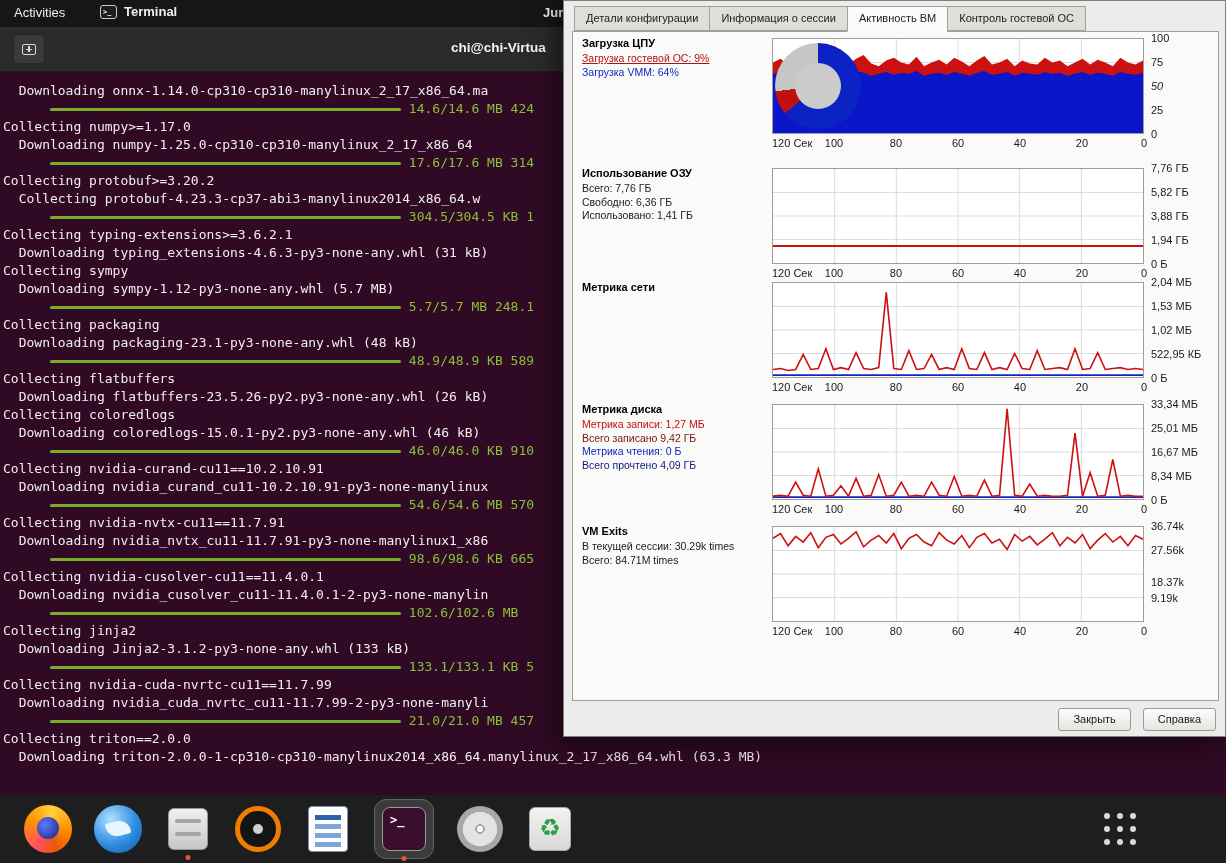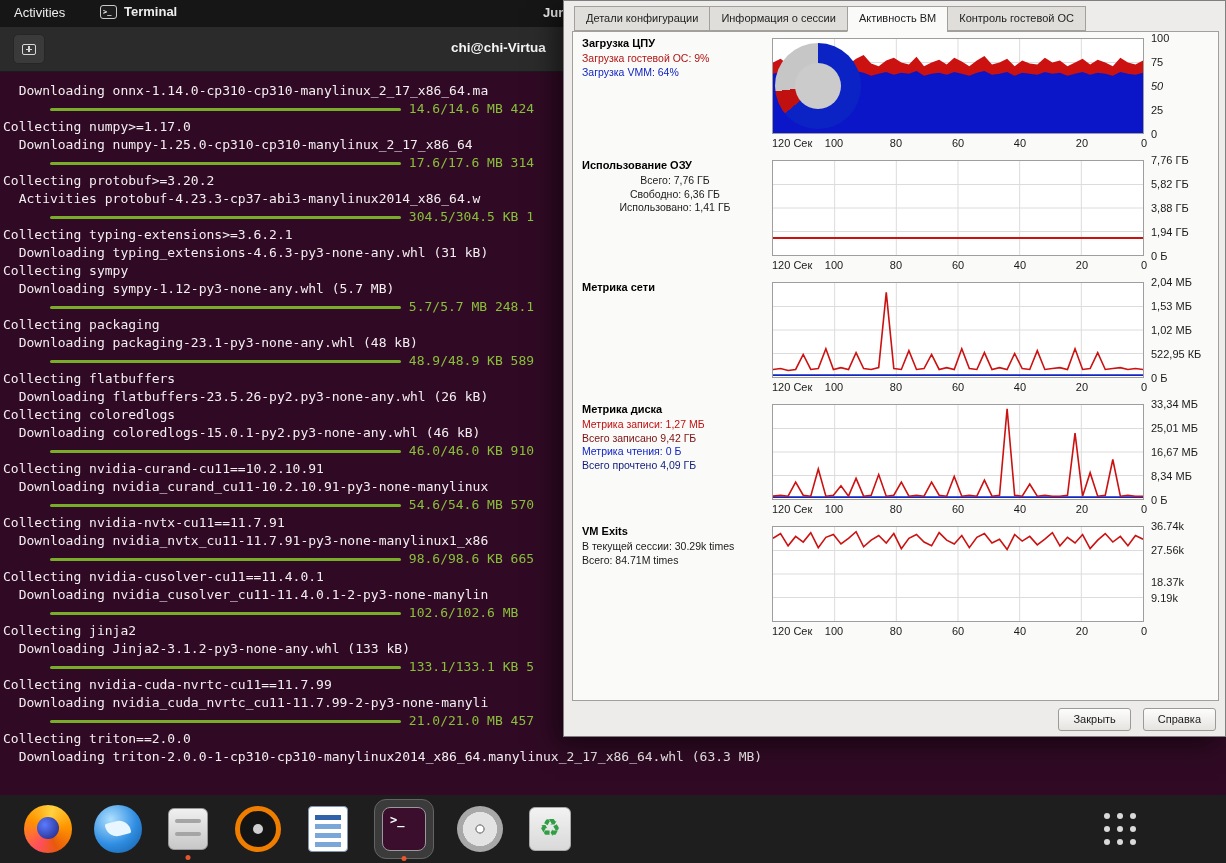--- a/index.html
+++ b/index.html
@@ -108,21 +108,21 @@
       </div>
       <div class="term-title">chi@chi-Virtua</div>
     </div>
     <div class="term-body">
         <div class="tline"><span class="seg-default">  Downloading onnx-1.14.0-cp310-cp310-manylinux_2_17_x86_64.ma</span></div>
         <div class="tline"><span class="tspace"></span><span class="tbar green"></span><span class="seg-green"> 14.6/14.6 MB 424</span></div>
         <div class="tline"><span class="seg-default">Collecting numpy&gt;=1.17.0</span></div>
         <div class="tline"><span class="seg-default">  Downloading numpy-1.25.0-cp310-cp310-manylinux_2_17_x86_64</span></div>
         <div class="tline"><span class="tspace"></span><span class="tbar green"></span><span class="seg-green"> 17.6/17.6 MB 314</span></div>
         <div class="tline"><span class="seg-default">Collecting protobuf&gt;=3.20.2</span></div>
-        <div class="tline"><span class="seg-default">  Activities protobuf-4.23.3-cp37-abi3-manylinux2014_x86_64.w</span></div>
+        <div class="tline"><span class="seg-default">  Collecting protobuf-4.23.3-cp37-abi3-manylinux2014_x86_64.w</span></div>
         <div class="tline"><span class="tspace"></span><span class="tbar green"></span><span class="seg-green"> 304.5/304.5 KB 1</span></div>
         <div class="tline"><span class="seg-default">Collecting typing-extensions&gt;=3.6.2.1</span></div>
         <div class="tline"><span class="seg-default">  Downloading typing_extensions-4.6.3-py3-none-any.whl (31 kB)</span></div>
         <div class="tline"><span class="seg-default">Collecting sympy</span></div>
         <div class="tline"><span class="seg-default">  Downloading sympy-1.12-py3-none-any.whl (5.7 MB)</span></div>
         <div class="tline"><span class="tspace"></span><span class="tbar green"></span><span class="seg-green"> 5.7/5.7 MB 248.1</span></div>
         <div class="tline"><span class="seg-default">Collecting packaging</span></div>
         <div class="tline"><span class="seg-default">  Downloading packaging-23.1-py3-none-any.whl (48 kB)</span></div>
         <div class="tline"><span class="tspace"></span><span class="tbar green"></span><span class="seg-green"> 48.9/48.9 KB 589</span></div>
         <div class="tline"><span class="seg-default">Collecting flatbuffers</span></div>
@@ -155,21 +155,21 @@
         <div class="tab">Детали конфигурации</div>
         <div class="tab">Информация о сессии</div>
         <div class="tab active">Активность ВМ</div>
         <div class="tab">Контроль гостевой ОС</div>
       </div>
     <div class="dlg-panel">
       <div>
           <div class="sec" style="top: 4px;">
             <div class="sec-title">Загрузка ЦПУ</div>
             <div class="legend">
-              <div style="color: rgb(176, 20, 19);">Загрузка гостевой ОС: 9%</div>
+              <div style="color: rgb(176, 20, 19); text-decoration: underline;">Загрузка гостевой ОС: 9%</div>
               <div style="color: rgb(17, 37, 194);">Загрузка VMM: 64%</div>
             </div>
             <div class="sec-chart">
               <svg viewBox="0 0 100 100" preserveAspectRatio="none" width="100%" height="100%">
                 <line x1="16.666" x2="16.666" y1="0" y2="100" stroke="#dcdcdc" stroke-width="1" vector-effect="non-scaling-stroke"></line>
                 <line x1="33.333" x2="33.333" y1="0" y2="100" stroke="#dcdcdc" stroke-width="1" vector-effect="non-scaling-stroke"></line>
                 <line x1="50" x2="50" y1="0" y2="100" stroke="#dcdcdc" stroke-width="1" vector-effect="non-scaling-stroke"></line>
                 <line x1="66.666" x2="66.666" y1="0" y2="100" stroke="#dcdcdc" stroke-width="1" vector-effect="non-scaling-stroke"></line>
                 <line x1="83.333" x2="83.333" y1="0" y2="100" stroke="#dcdcdc" stroke-width="1" vector-effect="non-scaling-stroke"></line>
                 <line x1="0" x2="100" y1="25" y2="25" stroke="#dcdcdc" stroke-width="1" vector-effect="non-scaling-stroke"></line>
@@ -191,21 +191,21 @@
             <div class="xticks">
               <span style="left: 0%; transform: none;">120 Сек</span>
               <span style="left: 16.666%;">100</span>
               <span style="left: 33.333%;">80</span>
               <span style="left: 50%;">60</span>
               <span style="left: 66.666%;">40</span>
               <span style="left: 83.333%;">20</span>
               <span style="left: 100%;">0</span>
             </div>
           </div>
-          <div class="sec" style="top: 126px; text-align: center;">
+          <div class="sec" style="top: 134px;">
             <div class="sec-title">Использование ОЗУ</div>
             <div class="legend">
               <div style="color: rgb(26, 26, 26);">Всего: 7,76 ГБ</div>
               <div style="color: rgb(26, 26, 26);">Свободно: 6,36 ГБ</div>
               <div style="color: rgb(26, 26, 26);">Использовано: 1,41 ГБ</div>
             </div>
             <div class="sec-chart">
               <svg viewBox="0 0 100 100" preserveAspectRatio="none" width="100%" height="100%">
                 <line x1="16.666" x2="16.666" y1="0" y2="100" stroke="#dcdcdc" stroke-width="1" vector-effect="non-scaling-stroke"></line>
                 <line x1="33.333" x2="33.333" y1="0" y2="100" stroke="#dcdcdc" stroke-width="1" vector-effect="non-scaling-stroke"></line>

